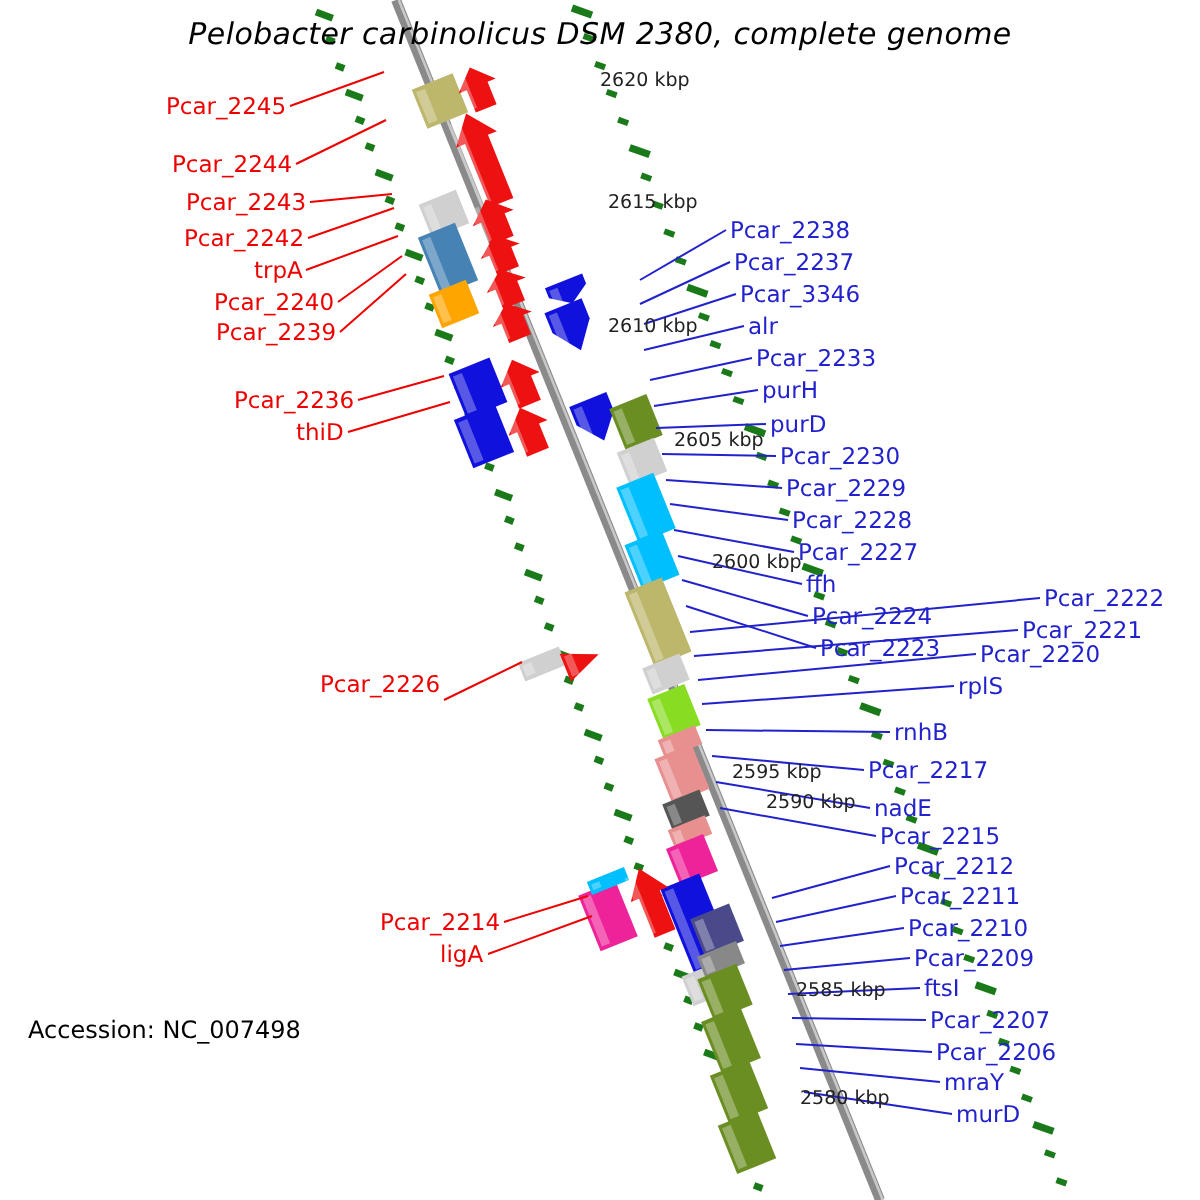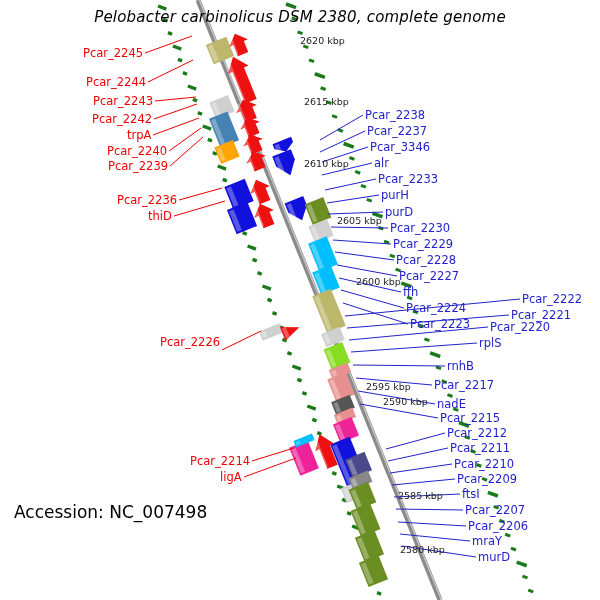--- a/index.html
+++ b/index.html
@@ -29,21 +29,21 @@
     line-height:12px;
   }
   .lbl-left{color:#ee0000;text-align:right;}
   .lbl-right{color:#2222cc;text-align:left;}
   .lbl-tick{color:#222222;font-size:9.5px;}
   svg.layer{position:absolute;left:0;top:0;width:600px;height:600px;}
   #footer{
     position:absolute;left:0;bottom:0;width:600px;height:34px;
     z-index:50;
   }
-  #acc{position:absolute;left:14px;bottom:9px;font-size:17px;color:#000;}
+  #acc{position:absolute;left:14px;bottom:9px;font-size:12px;color:#000;}
   #meta{position:absolute;left:262px;bottom:9px;font-size:11.5px;color:#000;}
 </style>
 </head>
 <body>
 
 <div id="stage">
 
   <svg class="layer" id="gfx" viewBox="0 0 600 600" preserveAspectRatio="none">
       <line x1="198" y1="0" x2="440" y2="600" stroke="#8a8a8a" stroke-width="5"></line>
       <line x1="199.4" y1="0" x2="441.4" y2="600" stroke="#c8c8c8" stroke-width="1.3"></line>

